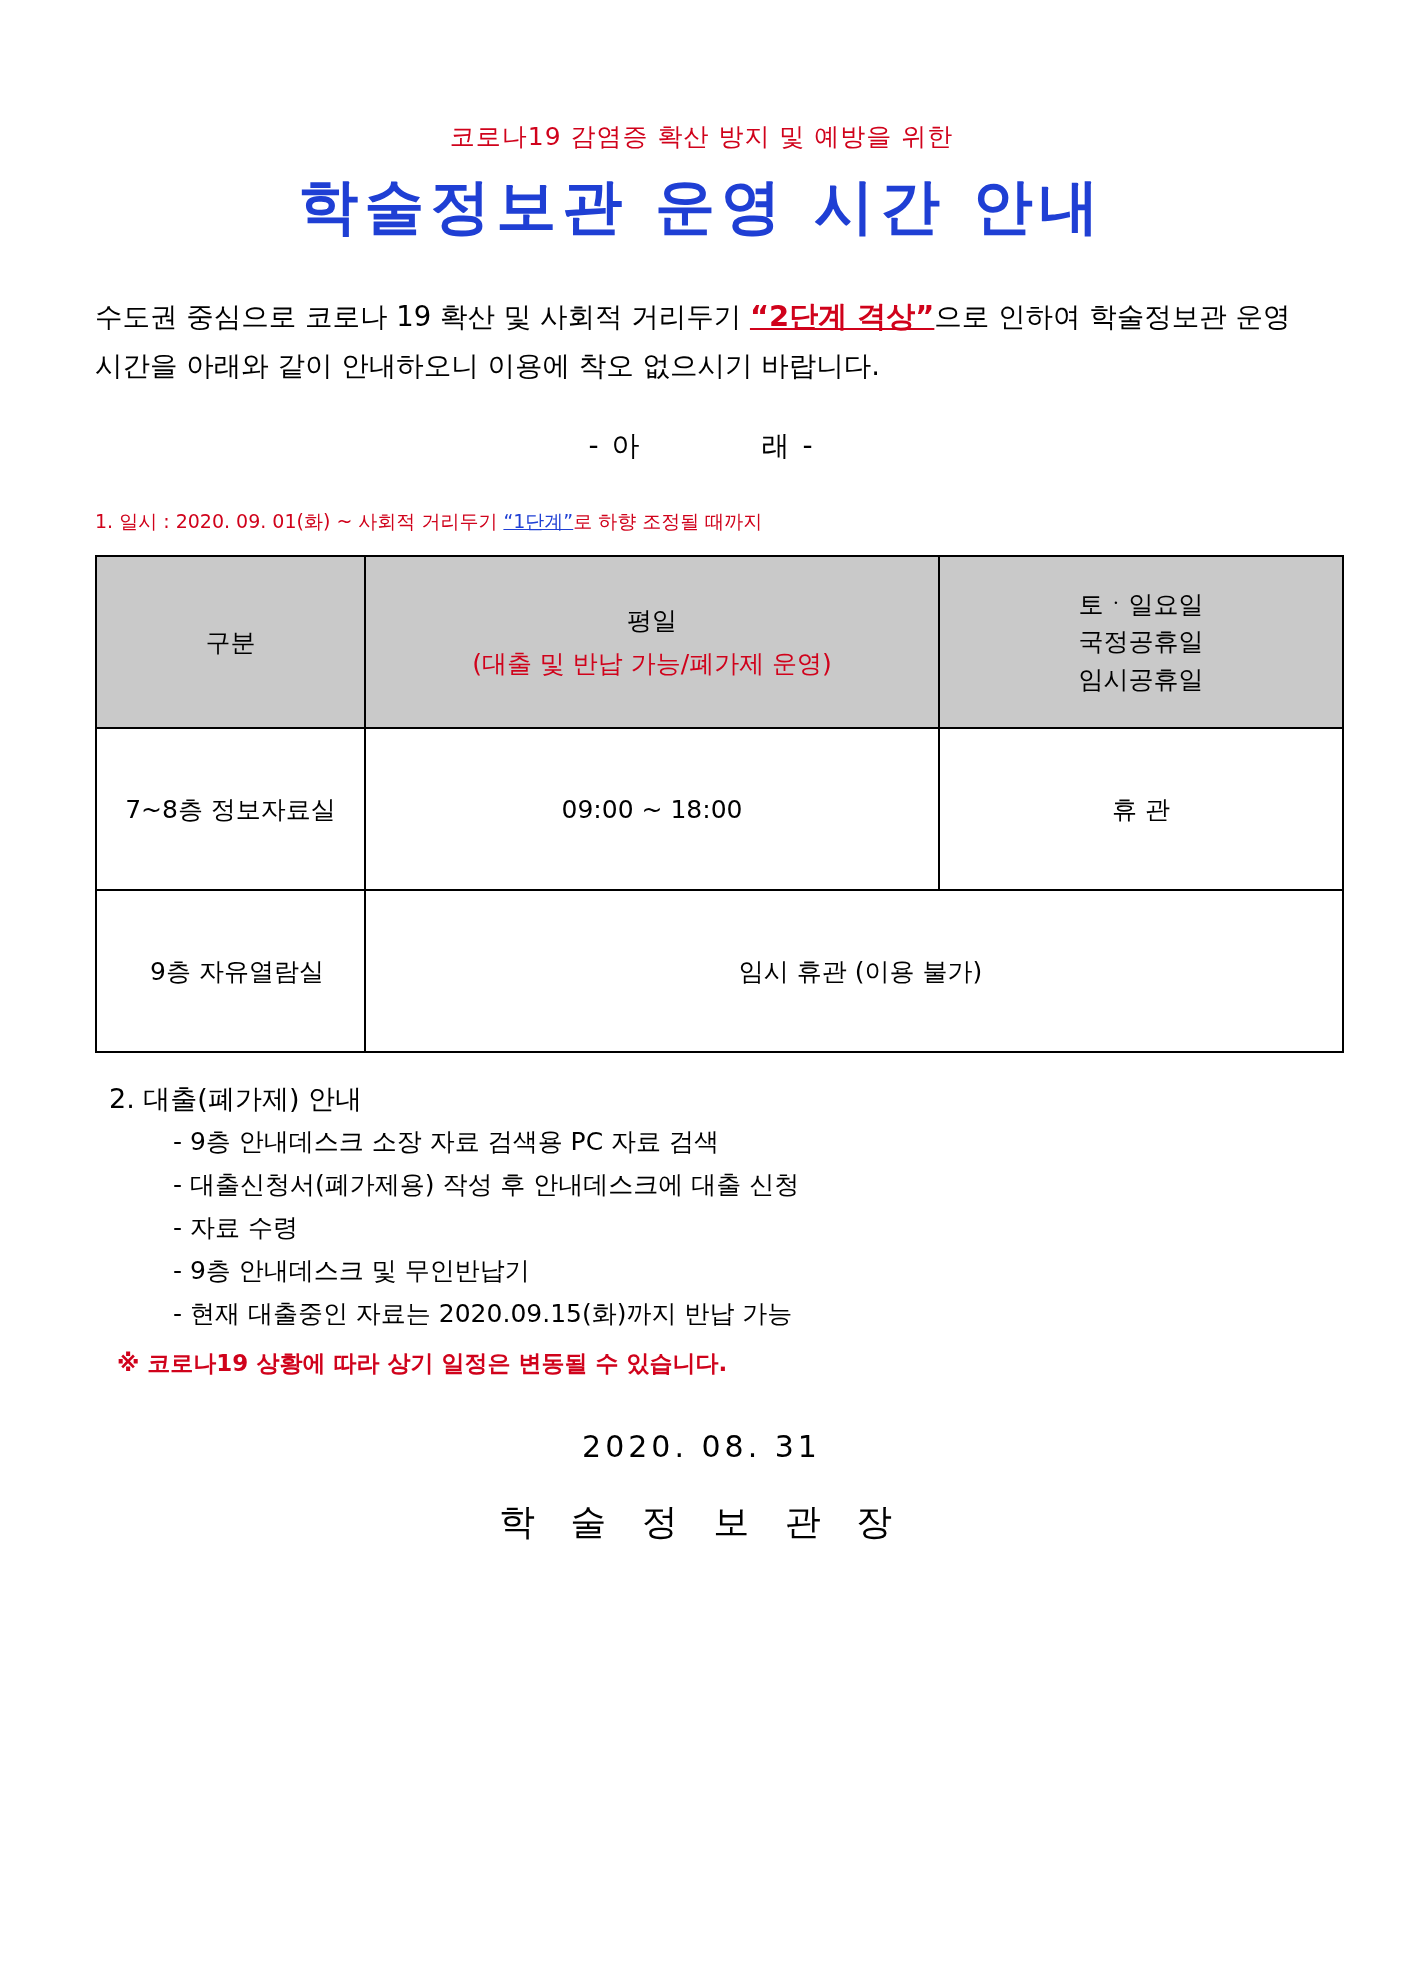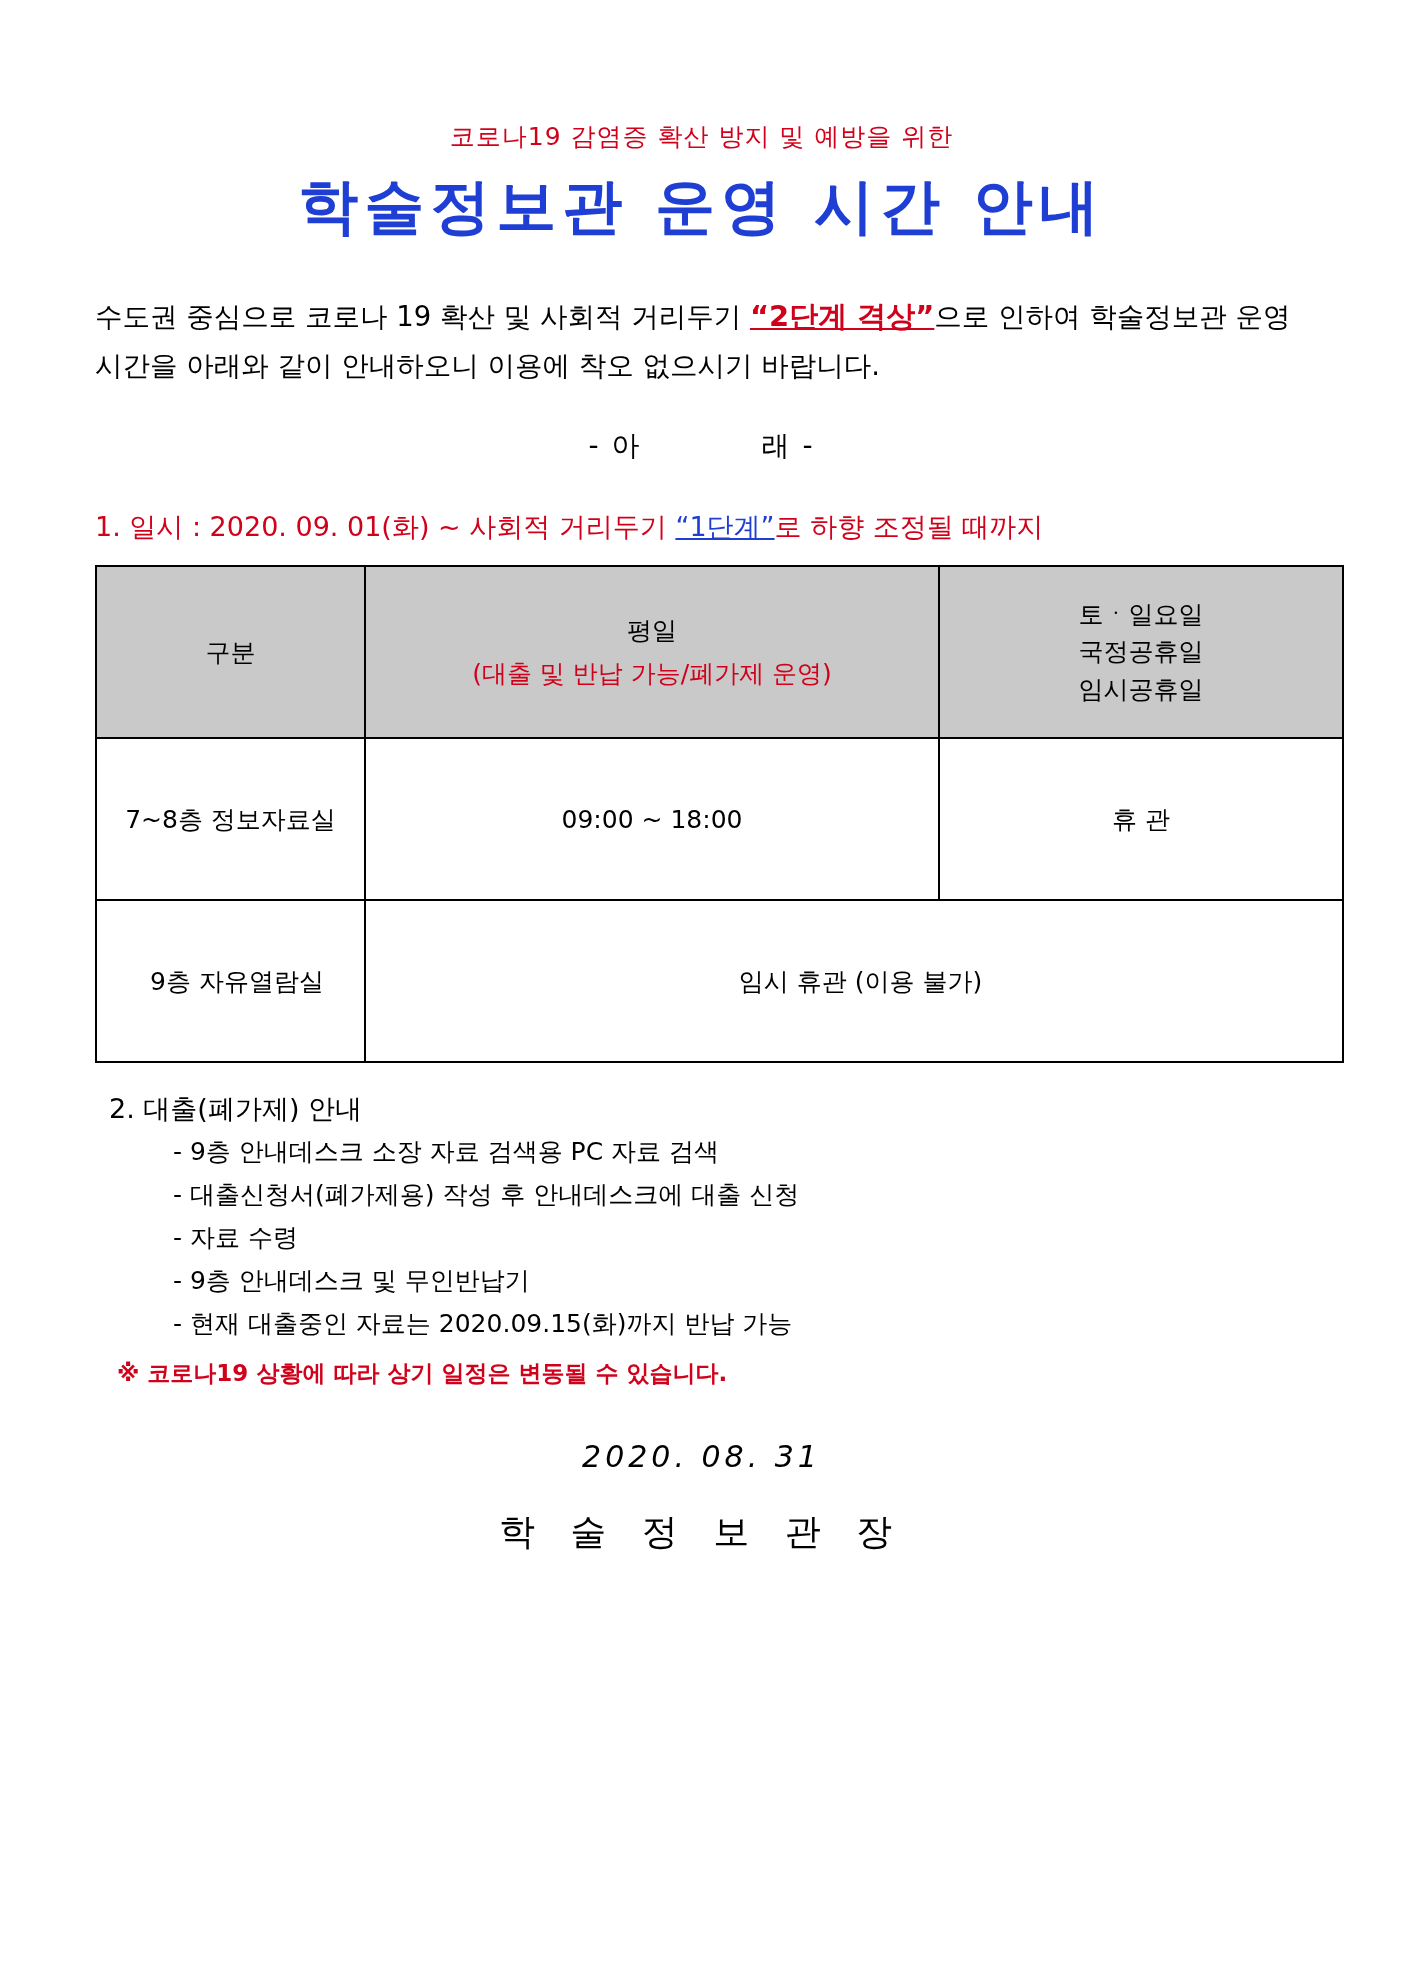--- a/index.html
+++ b/index.html
@@ -62,21 +62,21 @@
     text-align: center;
     font-size: 28px;
     letter-spacing: 2px;
     margin: 38px 0 44px 0;
   }
   .arae .gap { display: inline-block; width: 120px; }
 
   
   .item1 {
     color: #d0021b;
-    font-size: 27px;
+    font-size: 19px;
     margin-bottom: 20px;
     letter-spacing: 0px;
   }
   .item1 .blue-u {
     color: #1f3fd4;
     text-decoration: underline;
     font-weight: 500;
   }
 
   
@@ -128,21 +128,20 @@
 
   
   .footer {
     text-align: center;
     margin-top: 50px;
   }
   .footer .date {
     font-size: 30px;
     letter-spacing: 4px;
     margin-bottom: 34px;
-    font-style: italic;
   }
   .footer .signer {
     font-size: 36px;
     letter-spacing: 12px;
   }
 </style>
 </head>
 <body>
 
 <div class="page">

